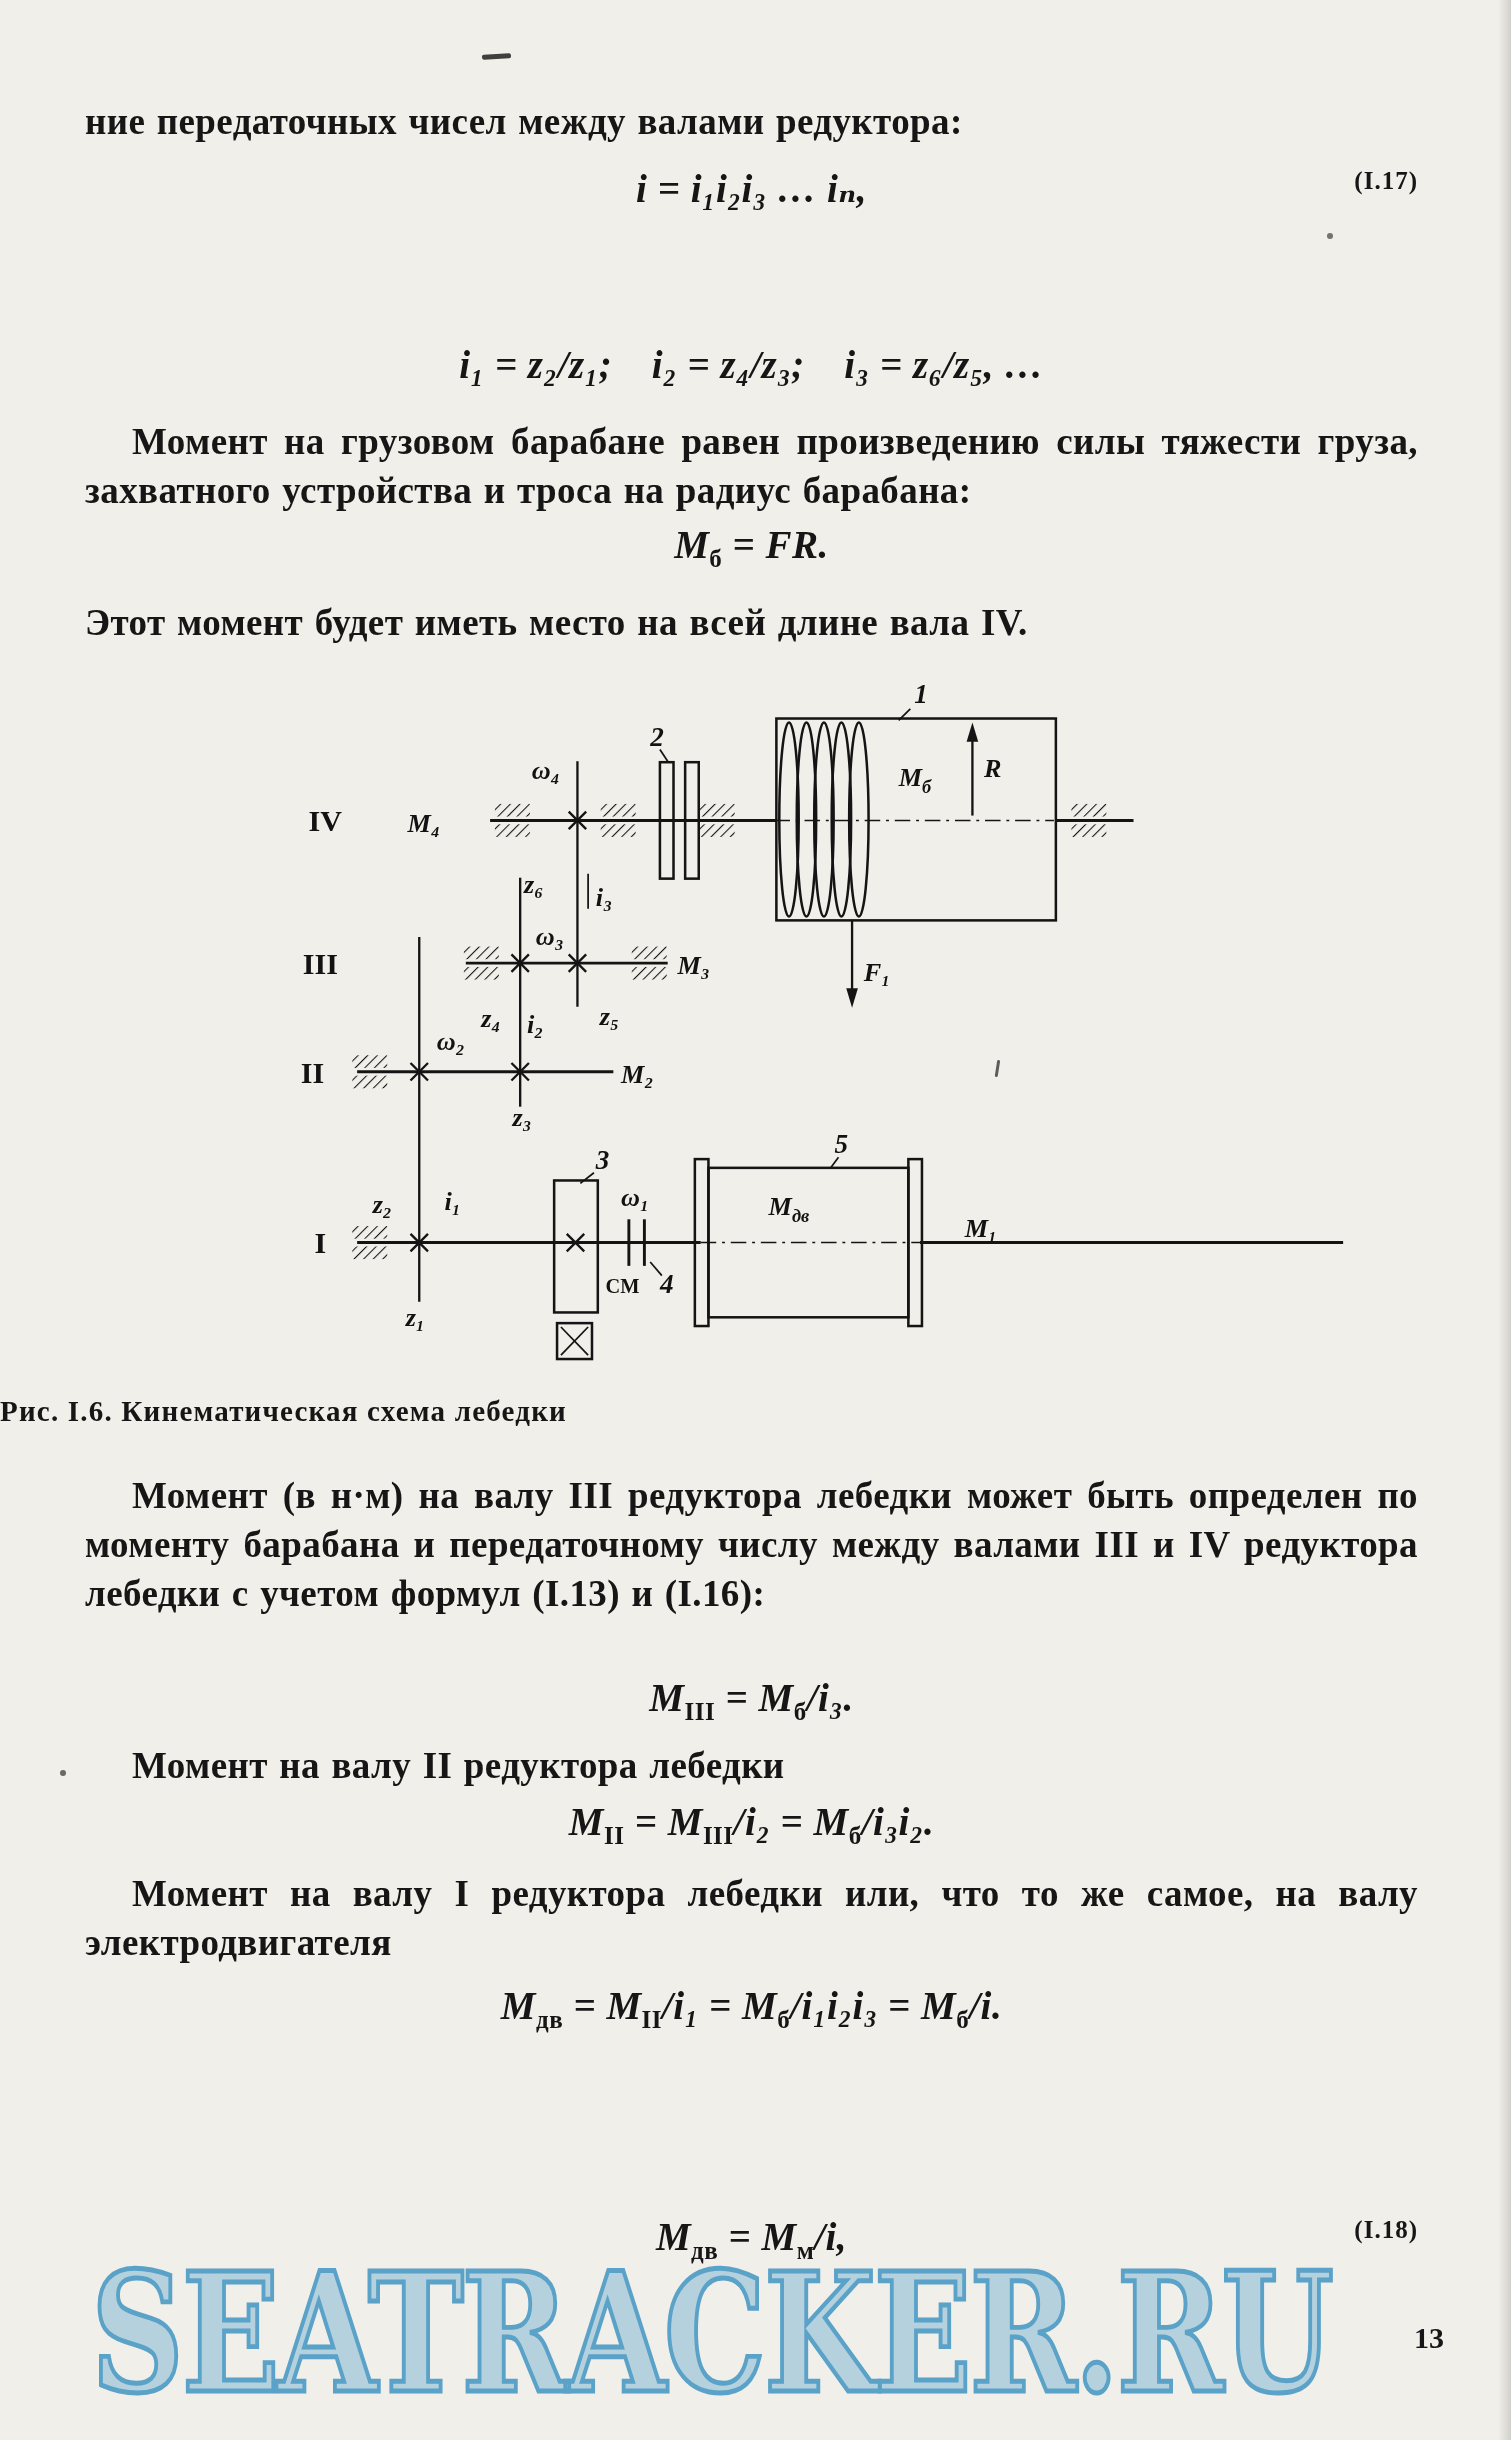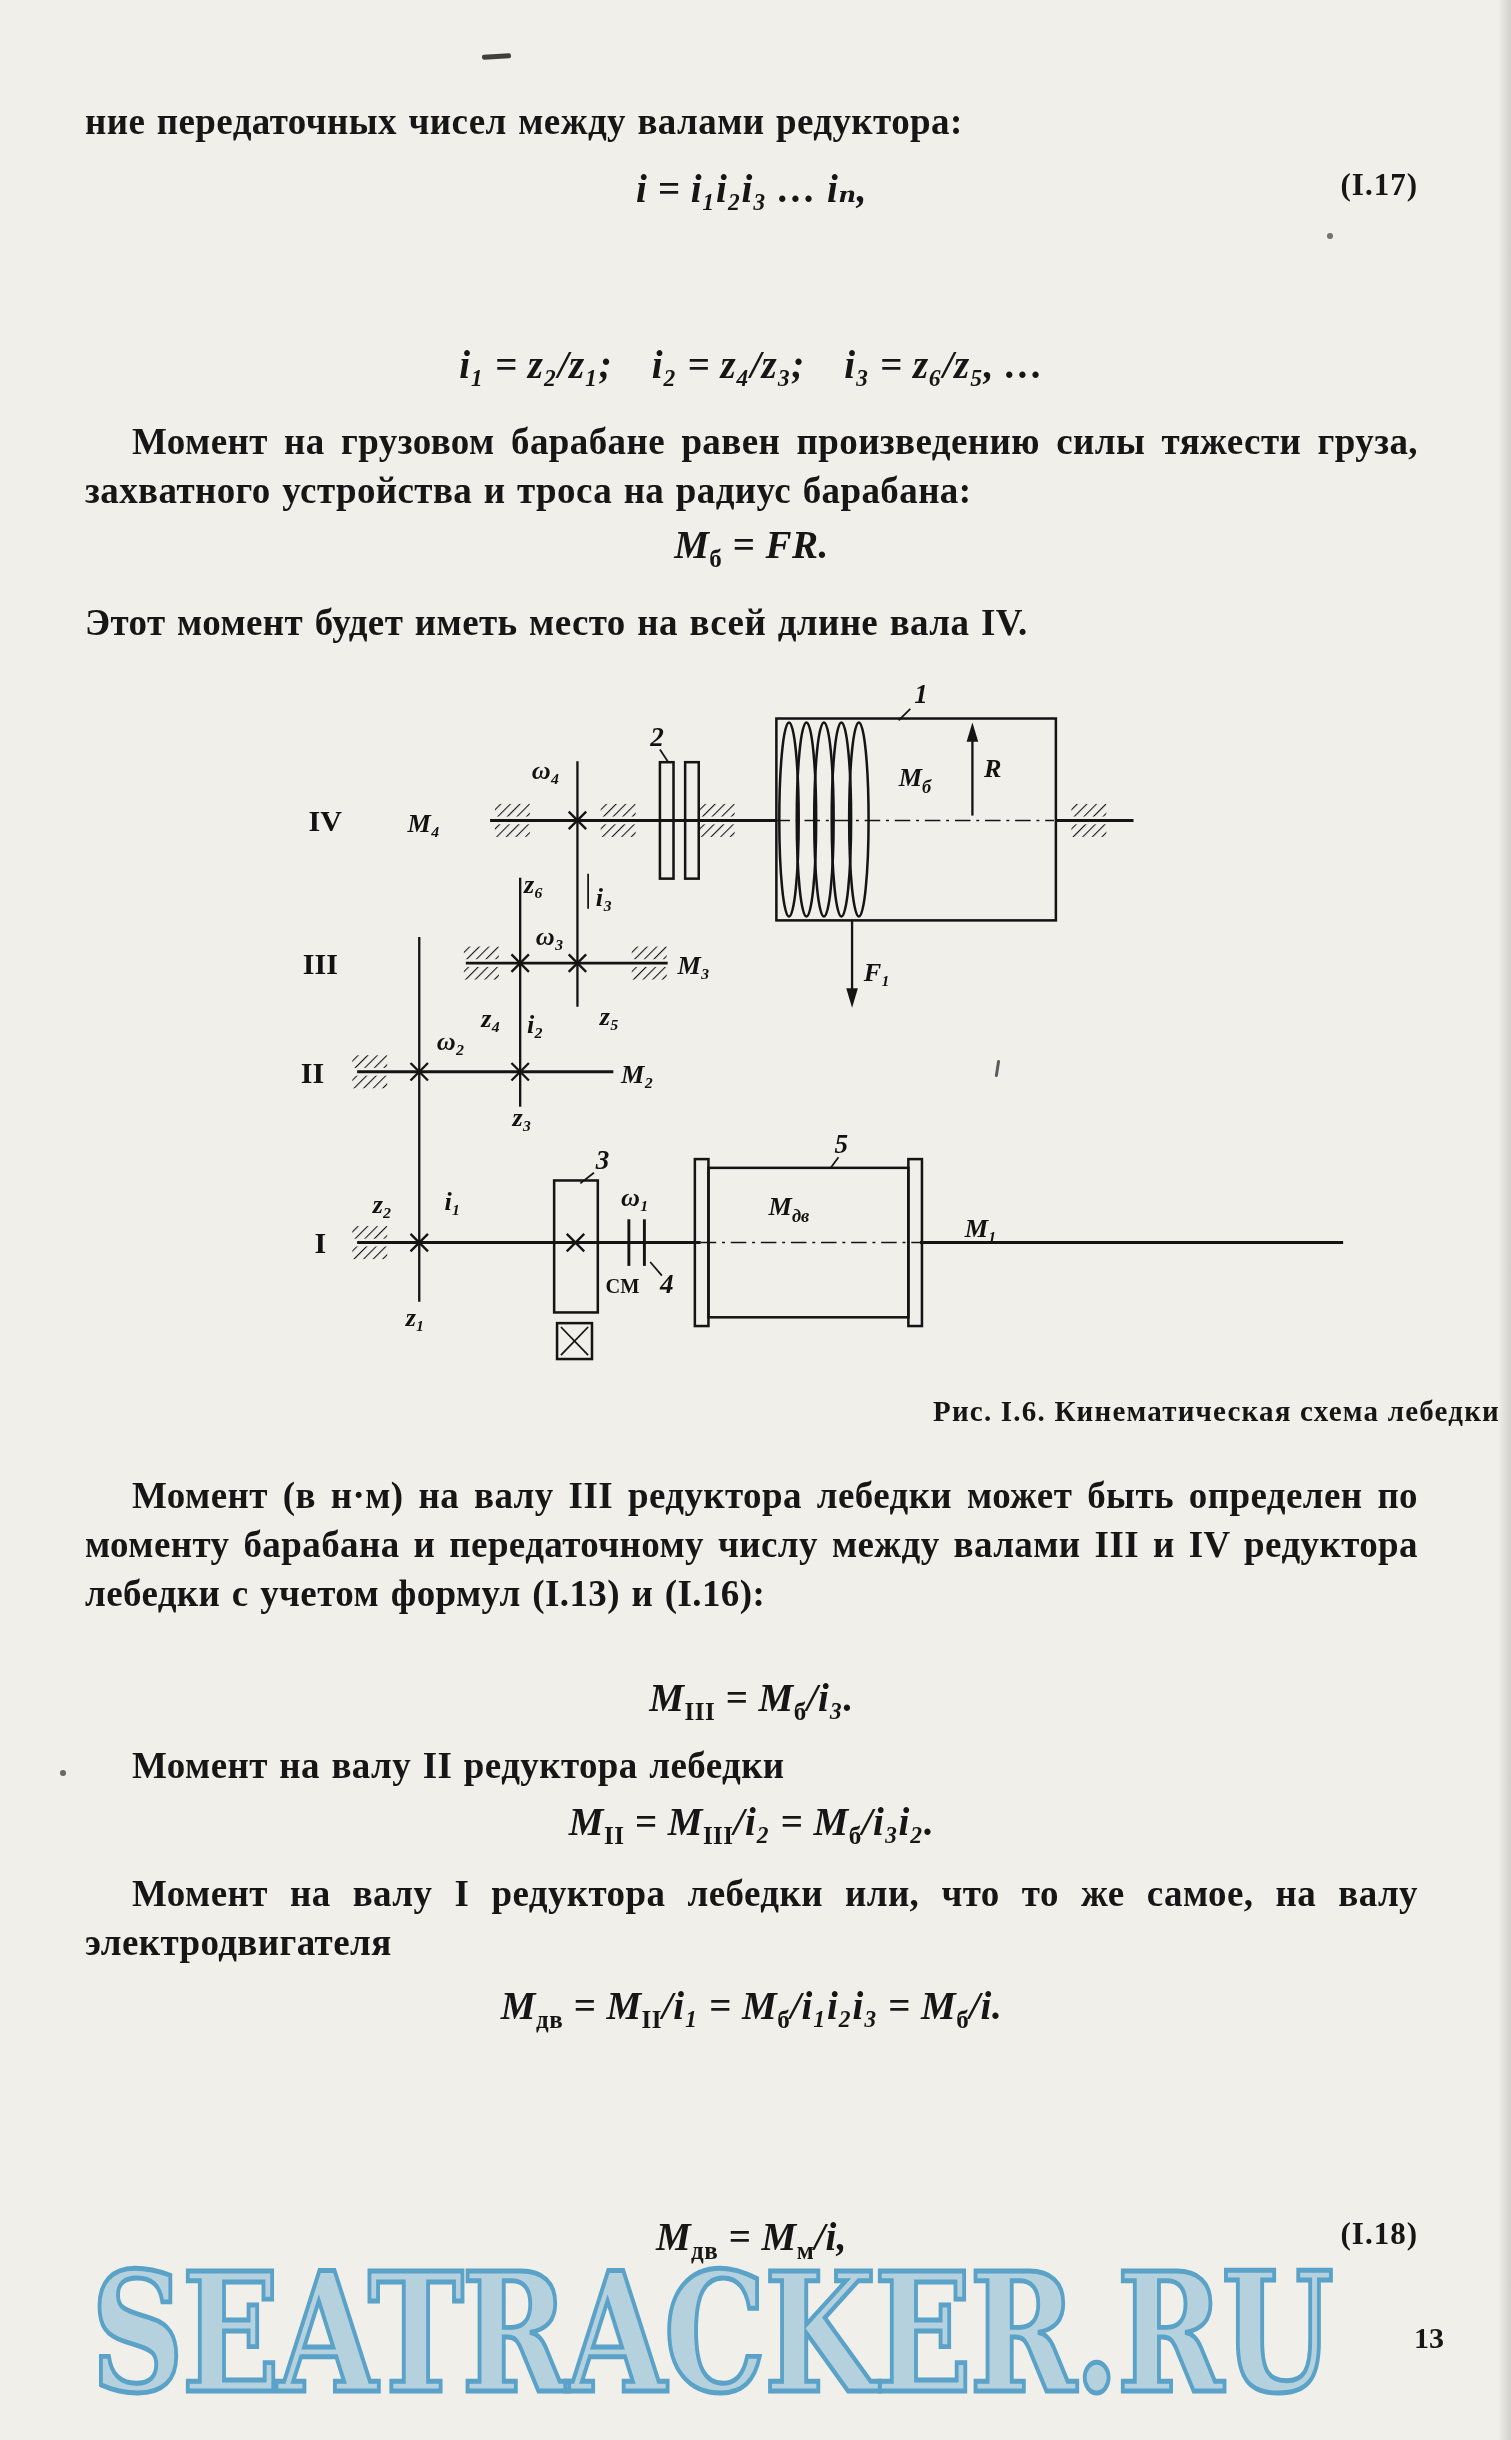--- a/index.html
+++ b/index.html
@@ -18,24 +18,24 @@
     hyphens:manual;
   }
   p.indent{text-indent:47px;}
   .eq{
     position:absolute;left:85px;width:1333px;text-align:center;
     font-size:39px;font-style:italic;font-weight:600;letter-spacing:0.5px;
   }
   .eq .formula sub{font-size:25px;font-style:normal;line-height:0;}
   .eqnum{
     position:absolute;right:0;top:1.9px;font-style:normal;font-weight:600;
-    font-size:31px;letter-spacing:1px;
+    font-size:25px;letter-spacing:1px;
   }
   .caption{
-    position:absolute;left:0;width:1500px;text-align:right;
+    position:absolute;left:0;width:1500px;text-align:left;
     font-size:29px;font-weight:600;letter-spacing:1.2px;
   }
   
   svg.diagram{position:absolute;left:0;top:670px;}
   .ln3{stroke:#141414;stroke-width:3;fill:none;}
   .ln2{stroke:#141414;stroke-width:2.4;fill:none;}
   .ln1{stroke:#141414;stroke-width:1.8;fill:none;}
   .lndd{stroke:#141414;stroke-width:1.6;fill:none;stroke-dasharray:16 6 3 6;}
   .shp{fill:none;stroke:#141414;stroke-width:2.6;}
   .arr{fill:#141414;stroke:none;}

